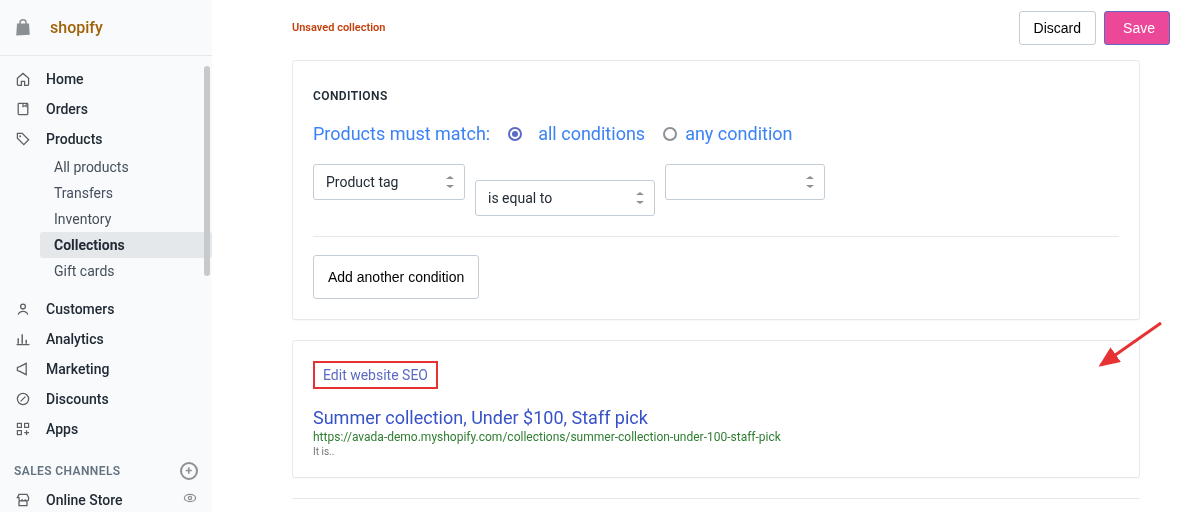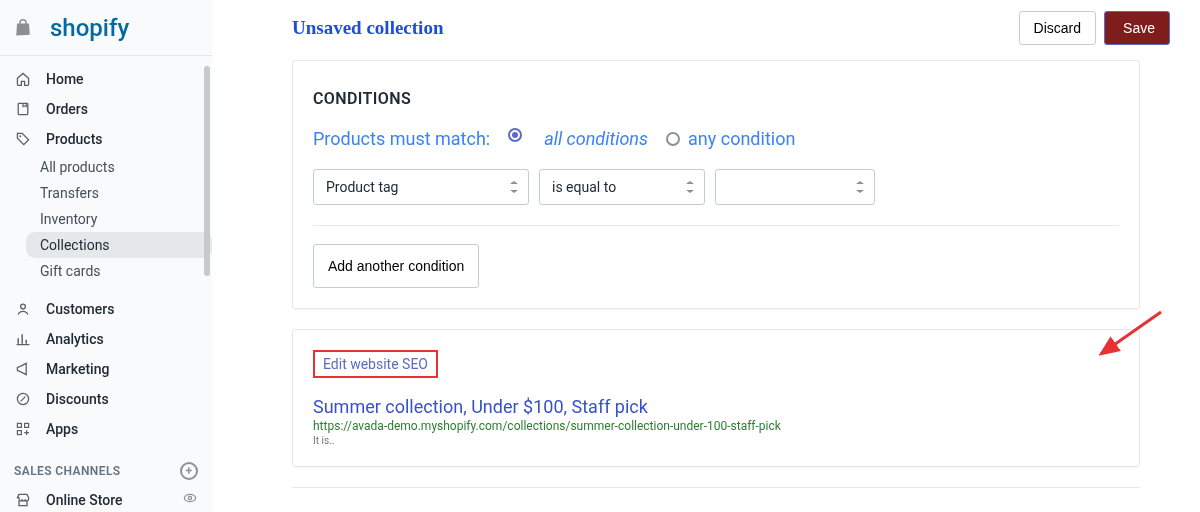--- a/index.html
+++ b/index.html
@@ -1,47 +1,47 @@
 <!DOCTYPE html>
 <html><head>
 <meta charset="utf-8">
 <style>
   * { box-sizing: border-box; margin: 0; padding: 0; }
   body { font-family: -apple-system, BlinkMacSystemFont, "Segoe UI", Roboto, sans-serif; font-size: 14px; color: #212b36; background: #f4f6f8; width: 1200px; height: 512px; overflow: hidden; }
   .topbar { position: absolute; top: 0; left: 0; right: 0; height: 56px; background: #f9fafb; border-bottom: 1px solid #e6e9eb; display: flex; align-items: center; }
   .logo-area { width: 212px; display: flex; align-items: center; padding-left: 14px; }
-  .logo-text { font-weight: 500; font-size: 24px; color: #0369a1; margin-left: 4px; }
+  .logo-text { font-weight: 500; font-size: 16px; color: #a16207; margin-left: 4px; }
   .sidebar { position: absolute; top: 56px; left: 0; width: 212px; bottom: 0; background: #f9fafb; overflow-y: auto; }
   .nav-group { padding: 8px 0; }
   .nav-item { display: flex; align-items: center; padding: 6px 14px; color: #212b36; cursor: pointer; font-weight: 500; font-size: 14px; }
-  .sub-list { padding-left: 26px; }
+  .sub-list { padding-left: 40px; }
   .sub-item { display:flex; padding: 5px 14px; color: #454f5b; cursor: pointer; font-size: 14px; border-radius: 3px; }
-  .sub-item.active { background: #e5e8eb; font-weight: 400; color: #212b36; border-radius: 9px; }
+  .sub-item.active { background: #e5e8eb; font-weight: 700; color: #212b36; }
   .nav-icon { width: 18px; height: 18px; margin-right: 14px; display:flex; align-items:center; justify-content:center; color:#5c5f63; }
   .section-header { display:flex; align-items:center; justify-content:space-between; padding: 10px 14px 4px; font-size:12px; font-weight:600; letter-spacing:.4px; color:#637381;}
   .sidebar-scroll { position:absolute; top:10px; right:0; width:10px; bottom:0; }
   .scroll-thumb { position:absolute; top:0; right:2px; width:6px; height:210px; background:#c6cacd; border-radius:3px; }
   .content { position:absolute; top:0; left:212px; right:0; bottom:0; background:#fff; }
   .content-header { display:flex; align-items:center; padding:0 30px 0 80px; height:56px; border-bottom:1px solid #fff; }
-  .content-header-title { font-size:19px; color:#1d4ed8; font-weight:600;font-family:Liberation Serif, serif; }
+  .content-header-title { font-size:11px; color:#c2410c; font-weight:600; }
   .header-actions { margin-left:auto; display:flex; gap:8px; }
   .btn { height:34px; padding:0 14px; border-radius:3px; font-size:14px; font-weight:500; cursor:pointer; border:1px solid #c4cdd5; background:#fff; }
-  .btn.primary { background:#7f1d1d; color:#fff; border-color:#5c6ac4;padding-left:18px; }
+  .btn.primary { background:#ec4899; color:#fff; border-color:#5c6ac4;padding-left:18px; }
   .main-area { padding: 0 60px 40px 80px; }
   .card { background:#fff; border:1px solid #e6e8eb; border-radius:3px; box-shadow:0 1px 1px rgba(0,0,0,.03); margin-bottom:20px; }
   .card-section { padding:20px; }
-  .card-title { font-size:16px; font-weight:600; letter-spacing:.4px; color:#212b36; }
+  .card-title { font-size:12px; font-weight:600; letter-spacing:.4px; color:#212b36; }
   .cond-row { display:flex; align-items:center; gap:18px; margin-top:20px; font-size:18px; color:#3b82f6; }
   .radio { width:14px; height:14px; border:2px solid #5c6ac4; border-radius:50%; display:inline-flex; align-items:center; justify-content:center; }
   .radio.checked::after{ content:""; width:6px; height:6px; background:#5c6ac4; border-radius:50%; }
   .radio.unchecked { border-color:#8c9196; }
   .selects-row { display:flex; gap:10px; margin-top:20px; }
   .select { height:36px; border:1px solid #c4cdd5; border-radius:3px; background:#fff; display:flex; align-items:center; padding:0 30px 0 12px; position:relative; font-size:14px; color:#212b36; }
   .select::after { content:""; position:absolute; right:10px; top:50%; transform:translateY(-50%); width:8px; height:12px; background: linear-gradient(#5c5f63,#5c5f63); clip-path: polygon(50% 0,100% 25%,0 25%,50% 0,50% 100%,0 75%,100% 75%,50% 100%); opacity:.7;}
-  .sel1 { width:216px; } .sel2 { width:166px; } .sel3 { width:160px; }
+  .sel1 { width:152px; } .sel2 { width:180px;margin-top:16px; } .sel3 { width:160px; }
   .divider { height:1px; background:#e6e8eb; margin-top:20px; }
   .add-btn { margin-top:18px; height:44px; padding:0 14px; border:1px solid #c4cdd5; border-radius:3px; background:#fff; font-size:14px; cursor:pointer; }
   .seo-header-row { display:flex; justify-content:space-between; align-items:center; }
   .seo-title-box { border:3px solid #e63232; padding:2px 8px; display:inline-block; }
   .seo-title { font-size:16px; font-weight:600; color:#212b36; }
   .seo-link-box { border:2px solid #e63232; padding:4px 8px; display:inline-block; }
   .seo-link { color:#5c6ac4; font-size:14px; cursor:pointer; }
   .seo-result-title { color:#3752c7; font-size:18px; margin-top:18px; }
   .seo-url { color:#2f7d32; font-size:12px; margin-top:2px; word-break:break-all; }
   .seo-desc { color:#737373; font-size:10px; margin-top:2px; }
@@ -73,21 +73,21 @@
       <button class="btn primary">Save</button>
     </div>
   </div>
 
   <div class="main-area">
     <div class="card slim-top">
       <div class="card-section" style="padding-top:28px;">
         <div class="card-title">CONDITIONS</div>
         <div class="cond-row">
           <span>Products must match:</span>
-          <span style="display:flex;align-items:flex-start;gap:22px;font-style:italic;">
+          <span style="display:flex;align-items:center;gap:16px;">
             <span class="radio checked"></span>
             <span>all conditions</span>
           </span>
           <span style="display:flex;align-items:center;gap:8px;">
             <span class="radio unchecked"></span>
             <span>any condition</span>
           </span>
         </div>
         <div class="selects-row">
           <div class="select sel1">

